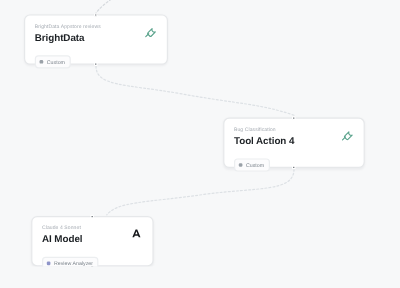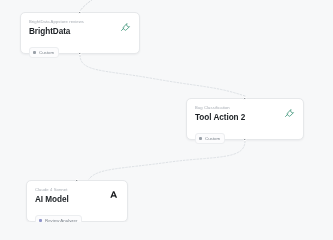--- a/index.html
+++ b/index.html
@@ -142,21 +142,21 @@
         </svg>
       </div>
     </div>
   </div>
 
   <div class="node" id="node-toolaction">
     <div class="handle top"></div>
     <div class="handle bottom"></div>
     <div class="node-inner">
       <div class="node-subtitle">Bug Classification</div>
-      <div class="node-title">Tool Action 2</div>
+      <div class="node-title">Tool Action 4</div>
       <div class="badge">
         <span class="badge-dot" style="background:#9aa1a8"></span>
         <span class="badge-label">Custom</span>
       </div>
       <div class="node-icon">
         <svg width="11" height="11" viewBox="0 0 24 24" fill="none" stroke="#5aa38c" stroke-width="2.1" stroke-linecap="round" stroke-linejoin="round">
           <path d="M14.7 6.3a4.6 4.6 0 0 0 6 6l-7.3 7.3a2.2 2.2 0 0 1-3.1 0l-2.9-2.9a2.2 2.2 0 0 1 0-3.1z"></path>
           <path d="M8.5 15.5 3.2 20.8"></path>
         </svg>
       </div>

